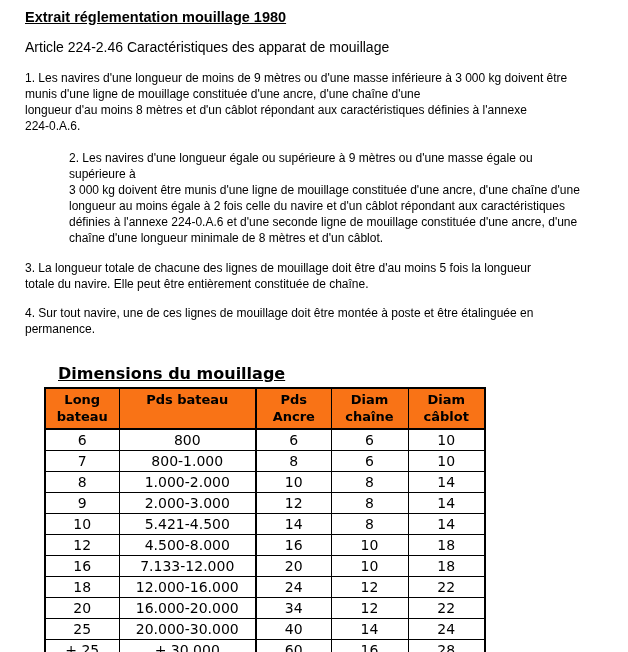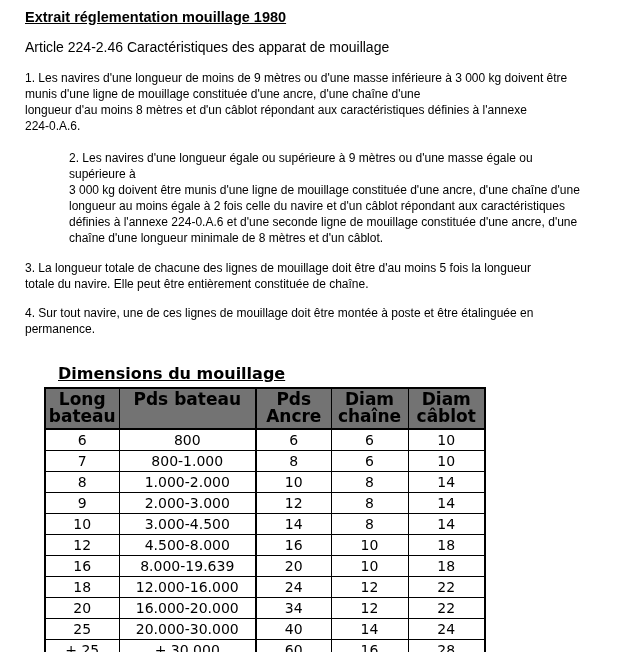--- a/index.html
+++ b/index.html
@@ -57,22 +57,22 @@
     font-family: "DejaVu Sans", sans-serif;
     border: 2px solid #000000;
   }
   table.mouillage th, table.mouillage td {
     border: 1px solid #000000;
     text-align: center;
     padding: 0;
     overflow: hidden;
   }
   table.mouillage th {
-    background: #737373;
-    font-size: 17px;
+    background: #f97316;
+    font-size: 13px;
     font-weight: bold;
     line-height: 17px;
     vertical-align: top;
     padding: 2px 0 3px 0;
     white-space: pre-line;
     border-bottom: 2px solid #000000;
   }
   table.mouillage td {
     font-size: 14px;
     line-height: 20px;
@@ -160,35 +160,35 @@
         </tr>
         <tr>
           <td>9</td>
           <td>2.000-3.000</td>
           <td>12</td>
           <td>8</td>
           <td>14</td>
         </tr>
         <tr>
           <td>10</td>
-          <td>3.000-4.500</td>
+          <td>5.421-4.500</td>
           <td>14</td>
           <td>8</td>
           <td>14</td>
         </tr>
         <tr>
           <td>12</td>
           <td>4.500-8.000</td>
           <td>16</td>
           <td>10</td>
           <td>18</td>
         </tr>
         <tr>
           <td>16</td>
-          <td>8.000-19.639</td>
+          <td>7.133-12.000</td>
           <td>20</td>
           <td>10</td>
           <td>18</td>
         </tr>
         <tr>
           <td>18</td>
           <td>12.000-16.000</td>
           <td>24</td>
           <td>12</td>
           <td>22</td>

